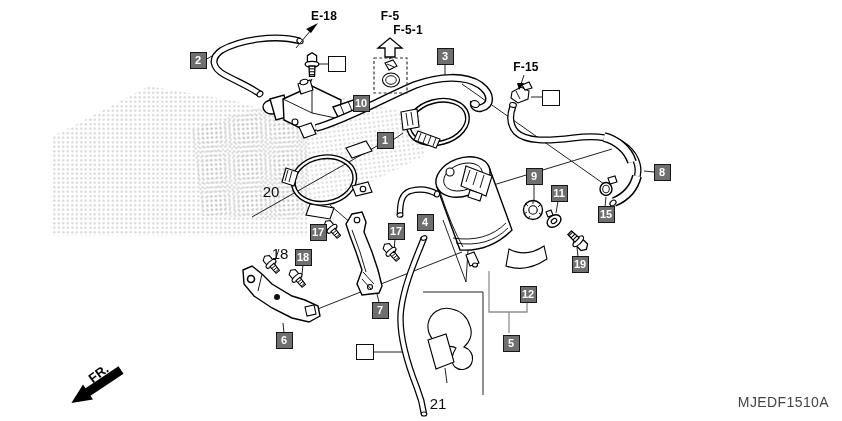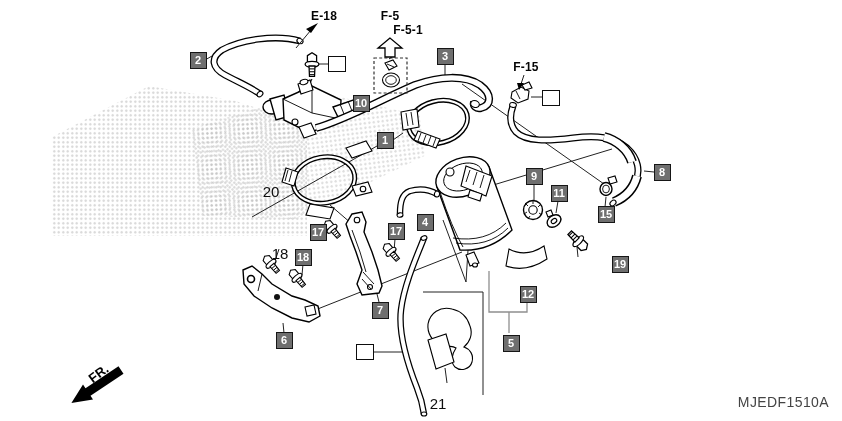--- a/index.html
+++ b/index.html
@@ -303,21 +303,21 @@
       <div class="co-box" style="left: 371.5px; top: 301.5px;">7</div>
       <div class="co-box" style="left: 653.5px; top: 163.5px;">8</div>
       <div class="co-box" style="left: 525.5px; top: 167.5px;">9</div>
       <div class="co-box" style="left: 352.5px; top: 94.5px; text-align: right;">10</div>
       <div class="co-box" style="left: 550.5px; top: 184.5px;">11</div>
       <div class="co-box" style="left: 519.5px; top: 285.5px;">12</div>
       <div class="co-box" style="left: 597.5px; top: 205.5px;">15</div>
       <div class="co-box" style="left: 309.5px; top: 223.5px;">17</div>
       <div class="co-box" style="left: 387.5px; top: 222.5px;">17</div>
       <div class="co-box" style="left: 294.5px; top: 248.5px;">18</div>
-      <div class="co-box" style="left: 571.5px; top: 255.5px; margin-left: 40px;">19</div>
+      <div class="co-box" style="left: 571.5px; top: 255.5px;">19</div>
       <div class="co-empty" style="left: 328px; top: 56px;"></div>
       <div class="co-empty" style="left: 542px; top: 90px;"></div>
       <div class="co-empty" style="left: 356px; top: 344px;"></div>
       <div class="co-plain" style="left: 280px; top: 241px;">18</div>
       <div class="co-plain" style="left: 271px; top: 179px;">20</div>
       <div class="co-plain" style="left: 438px; top: 391px;">21</div>
       <div class="ref-label" style="left: 324px; top: 16px;">E-18</div>
       <div class="ref-label" style="left: 390px; top: 16px;">F-5</div>
       <div class="ref-label" style="left: 408px; top: 30px;">F-5-1</div>
       <div class="ref-label" style="left: 526px; top: 67px;">F-15</div>

